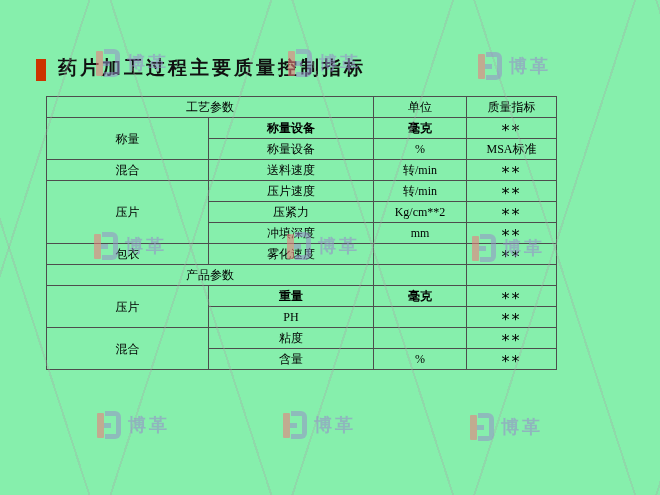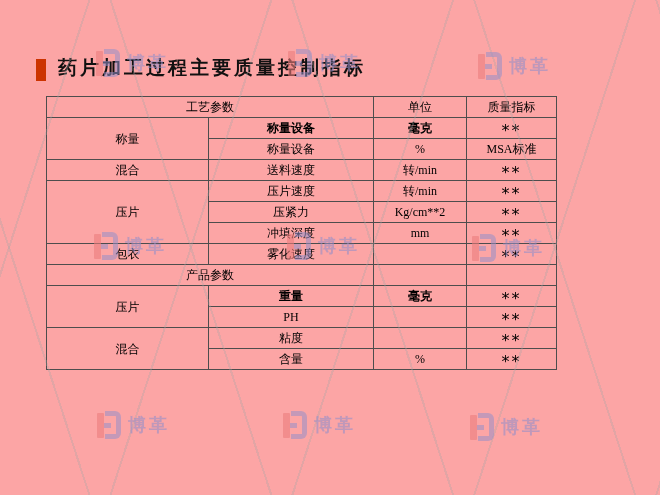--- a/index.html
+++ b/index.html
@@ -1,17 +1,17 @@
 <!DOCTYPE html>
 <html><head>
 <meta charset="utf-8">
 <style>
   html,body{margin:0;padding:0;background:#fff;}
   #slide{
-    position:relative;width:660px;height:495px;background:#fca5a5;overflow:hidden;
+    position:relative;width:660px;height:495px;background:#86efac;overflow:hidden;
     font-family:"Liberation Serif",serif;color:#000;
   }
   
   .accent-bar{
     position:absolute;left:36px;top:59px;width:10px;height:22px;background:#cc3300;
   }
   .slide-title{
     position:absolute;left:58px;top:56px;margin:0;
     font-family:"Liberation Sans",sans-serif;font-weight:bold;
     font-size:19px;line-height:24px;letter-spacing:3px;color:#111;white-space:nowrap;

